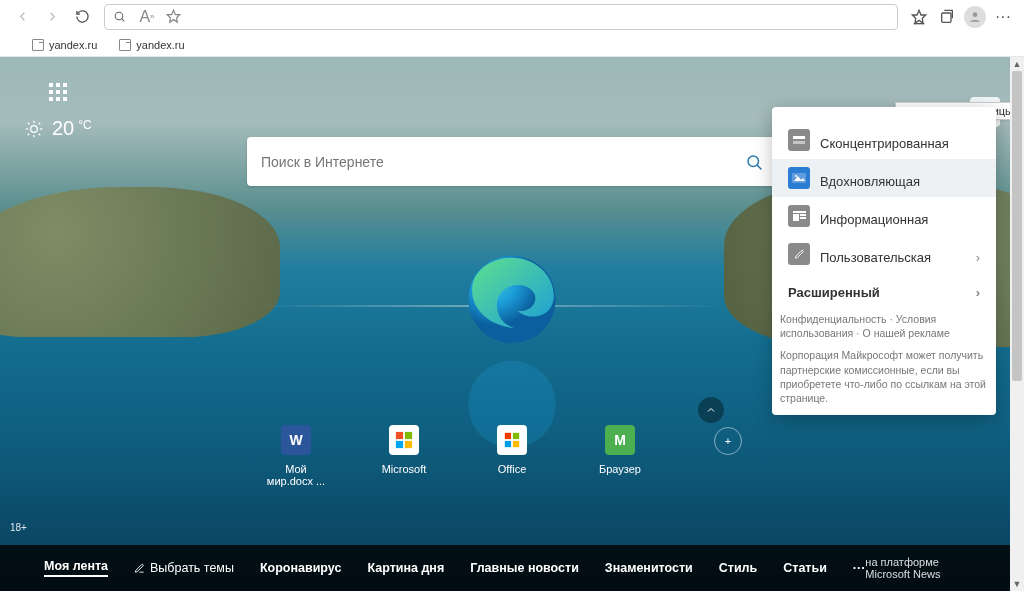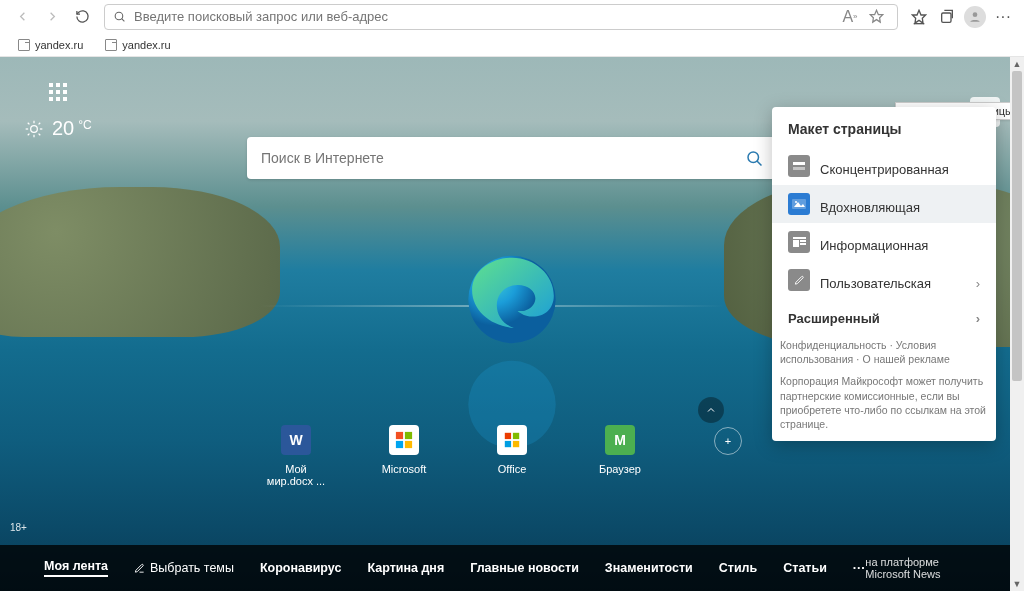--- a/index.html
+++ b/index.html
@@ -6,36 +6,36 @@
   body { width: 1024px; height: 591px; overflow: hidden; background: #fff; }
   .browser-chrome { height: 57px; background: #fff; }
   .address-row { display: flex; align-items: center; height: 33px; padding: 0 8px; gap: 2px; }
   .nav-btn { width: 28px; height: 28px; display:flex; align-items:center; justify-content:center; color:#555;}
   .nav-btn.disabled { color:#bbb; }
   .address-bar { flex:1; height:26px; border:1px solid #ccc; border-radius:4px; display:flex; align-items:center; padding:0 8px; margin:0 6px; }
   .address-bar .sicon { color:#666; margin-right:8px; }
   .address-bar input { border:none; outline:none; flex:1; font-size:13px; color:#777; background:transparent; }
   .chrome-icon { width:26px; height:26px; display:flex; align-items:center; justify-content:center; color:#555;}
   .avatar { width:22px; height:22px; border-radius:50%; background:#ddd; display:flex; align-items:center; justify-content:center;}
-  .tab-row { display:flex; align-items:center; height:24px; padding:0 8px; gap:2px; border-bottom:1px solid #e5e5e5;}
+  .tab-row { display:flex; align-items:center; height:24px; padding:0 22px; gap:2px; border-bottom:1px solid #e5e5e5;}
   .tab { display:flex; align-items:center; gap:5px; padding:0 10px; height:22px; font-size:11px; color:#333;}
   .tab .pg { width:12px; height:12px; border:1px solid #888; border-radius:1px; position:relative;}
   .tab .pg::after { content:""; position:absolute; top:2px; right:-1px; width:4px; height:4px; border-top:1px solid #888; border-right:1px solid #888; background:#fff;}
   .ntp { position:relative; height:534px; background:linear-gradient(to bottom, #9db8b8 0%, #a5bcbb 12%, #5c8f8f 28%, #1f7da0 40%, #136c8e 55%, #0f5d7e 72%, #0b4a68 88%, #083a55 100%); overflow:hidden;}
   .mountain-l { position:absolute; left:-40px; top:130px; width:320px; height:150px; background:radial-gradient(circle at 30% 30%, #7e8d65, #5a6849); border-radius:50% 40% 30% 20%; filter:blur(.3px);}
   .mountain-r { position:absolute; right:-60px; top:120px; width:360px; height:170px; background:radial-gradient(circle at 60% 30%, #7b8d6a, #525f3f); border-radius:40% 50% 20% 30%;}
   .horizon { position:absolute; left:260px; right:300px; top:248px; height:2px; background:linear-gradient(to right, rgba(255,255,255,0), rgba(210,230,230,.5), rgba(255,255,255,0));}
   .topbar { position:absolute; top:26px; left:24px; right:24px; display:flex; align-items:center; justify-content:space-between; color:#fff;}
   .topbar-left { display:flex; align-items:center; gap:16px;flex-direction:column;}
   .grid-icon { width:18px; height:18px; display:grid; grid-template-columns:repeat(3,4px); grid-template-rows:repeat(3,4px); gap:3px;}
   .grid-icon span { background:#fff; width:4px; height:4px;}
   .weather { display:flex; align-items:center; gap:8px; font-size:20px;}
   .weather .deg { font-size:12px; margin-left:-4px; margin-top:-8px;}
   .gear-btn { width:30px; height:30px; border-radius:4px; background:rgba(255,255,255,.85); display:flex; align-items:center; justify-content:center; color:#666;}
-  .searchbox { position:absolute; top:80px; left:50%; transform:translateX(-50%); width:530px; height:42px; background:#fff; border-radius:4px; display:flex; align-items:center; padding:0 14px; box-shadow:0 1px 3px rgba(0,0,0,.15);}
+  .searchbox { position:absolute; top:80px; left:50%; transform:translateX(-50%); width:530px; height:49px; background:#fff; border-radius:4px; display:flex; align-items:center; padding:0 14px; box-shadow:0 1px 3px rgba(0,0,0,.15);}
   .searchbox input { flex:1; border:none; outline:none; font-size:14px; color:#555;}
   .searchbox .sbtn { color:#2a7ab0; }
   .edge-logo { position:absolute; top:195px; left:50%; transform:translateX(-50%); width:95px; height:95px;}
   .edge-reflect { position:absolute; top:300px; left:50%; transform:translateX(-50%) scaleY(-1); width:95px; height:95px; opacity:.25;}
   .quick { position:absolute; top:368px; left:50%; transform:translateX(-50%); display:flex; gap:48px; align-items:flex-start;}
   .ql { display:flex; flex-direction:column; align-items:center; gap:8px; color:#fff; font-size:11px; width:60px; text-align:center;}
   .ql .tile { width:30px; height:30px; border-radius:4px; display:flex; align-items:center; justify-content:center; font-weight:bold; font-size:14px;}
   .add-site { width:28px; height:28px; border-radius:50%; border:1px solid rgba(255,255,255,.5); display:flex; align-items:center; justify-content:center; color:#fff; margin-top:2px;}
   .scrolltop { position:absolute; top:340px; right:300px; width:26px; height:26px; border-radius:50%; background:rgba(0,0,0,.35); color:#fff; display:flex; align-items:center; justify-content:center;}
   .age { position:absolute; bottom:58px; left:10px; color:#fff; font-size:10px; opacity:.85;}
@@ -83,21 +83,20 @@
           <polyline points="3 3 3 8 8 8"></polyline>
         </svg>
       </div>
     <div class="address-bar">
       <span class="sicon">
           <svg width="13" height="13" viewBox="0 0 24 24" fill="none" stroke="currentColor" stroke-width="2">
             <circle cx="11" cy="11" r="7"></circle>
             <line x1="21" y1="21" x2="16" y2="16"></line>
           </svg>
         </span>
-      <input placeholder="Введите поисковый запрос или веб-адрес" style="">
       <span class="chrome-icon" style="color:#888">A<sup style="font-size:8px">»</sup></span>
       <span class="chrome-icon">
           <svg width="15" height="15" viewBox="0 0 24 24" fill="none" stroke="#888" stroke-width="2">
             <polygon points="12 2 15 9 22 9 17 14 18 21 12 17 6 21 7 14 2 9 9 9"></polygon>
           </svg>
         </span>
     </div>
     <div class="chrome-icon">
         <svg width="16" height="16" viewBox="0 0 24 24" fill="none" stroke="currentColor" stroke-width="2">
           <polygon points="12 2 15 9 22 9 17 14 18 21 12 17 6 21 7 14 2 9 9 9"></polygon>
@@ -274,21 +273,20 @@
       <span class="item">Главные новости</span>
       <span class="item">Знаменитости</span>
       <span class="item">Стиль</span>
       <span class="item">Статьи</span>
       <span class="item">···</span>
     </div>
     <div class="feed-right"><span>на платформе</span> <b>Microsoft News</b></div>
   </div>
 
   <div class="menu">
-    <h3>Макет страницы</h3>
     <div class="opt">
       <div class="ic" style="background:#8a8a8a;color:#fff">
           <svg width="12" height="8" viewBox="0 0 12 8">
             <rect width="12" height="3" fill="#fff"></rect>
             <rect y="5" width="12" height="3" fill="#fff" opacity=".5"></rect>
           </svg>
         </div>
       <span>Сконцентрированная</span>
     </div>
     <div class="opt selected">

